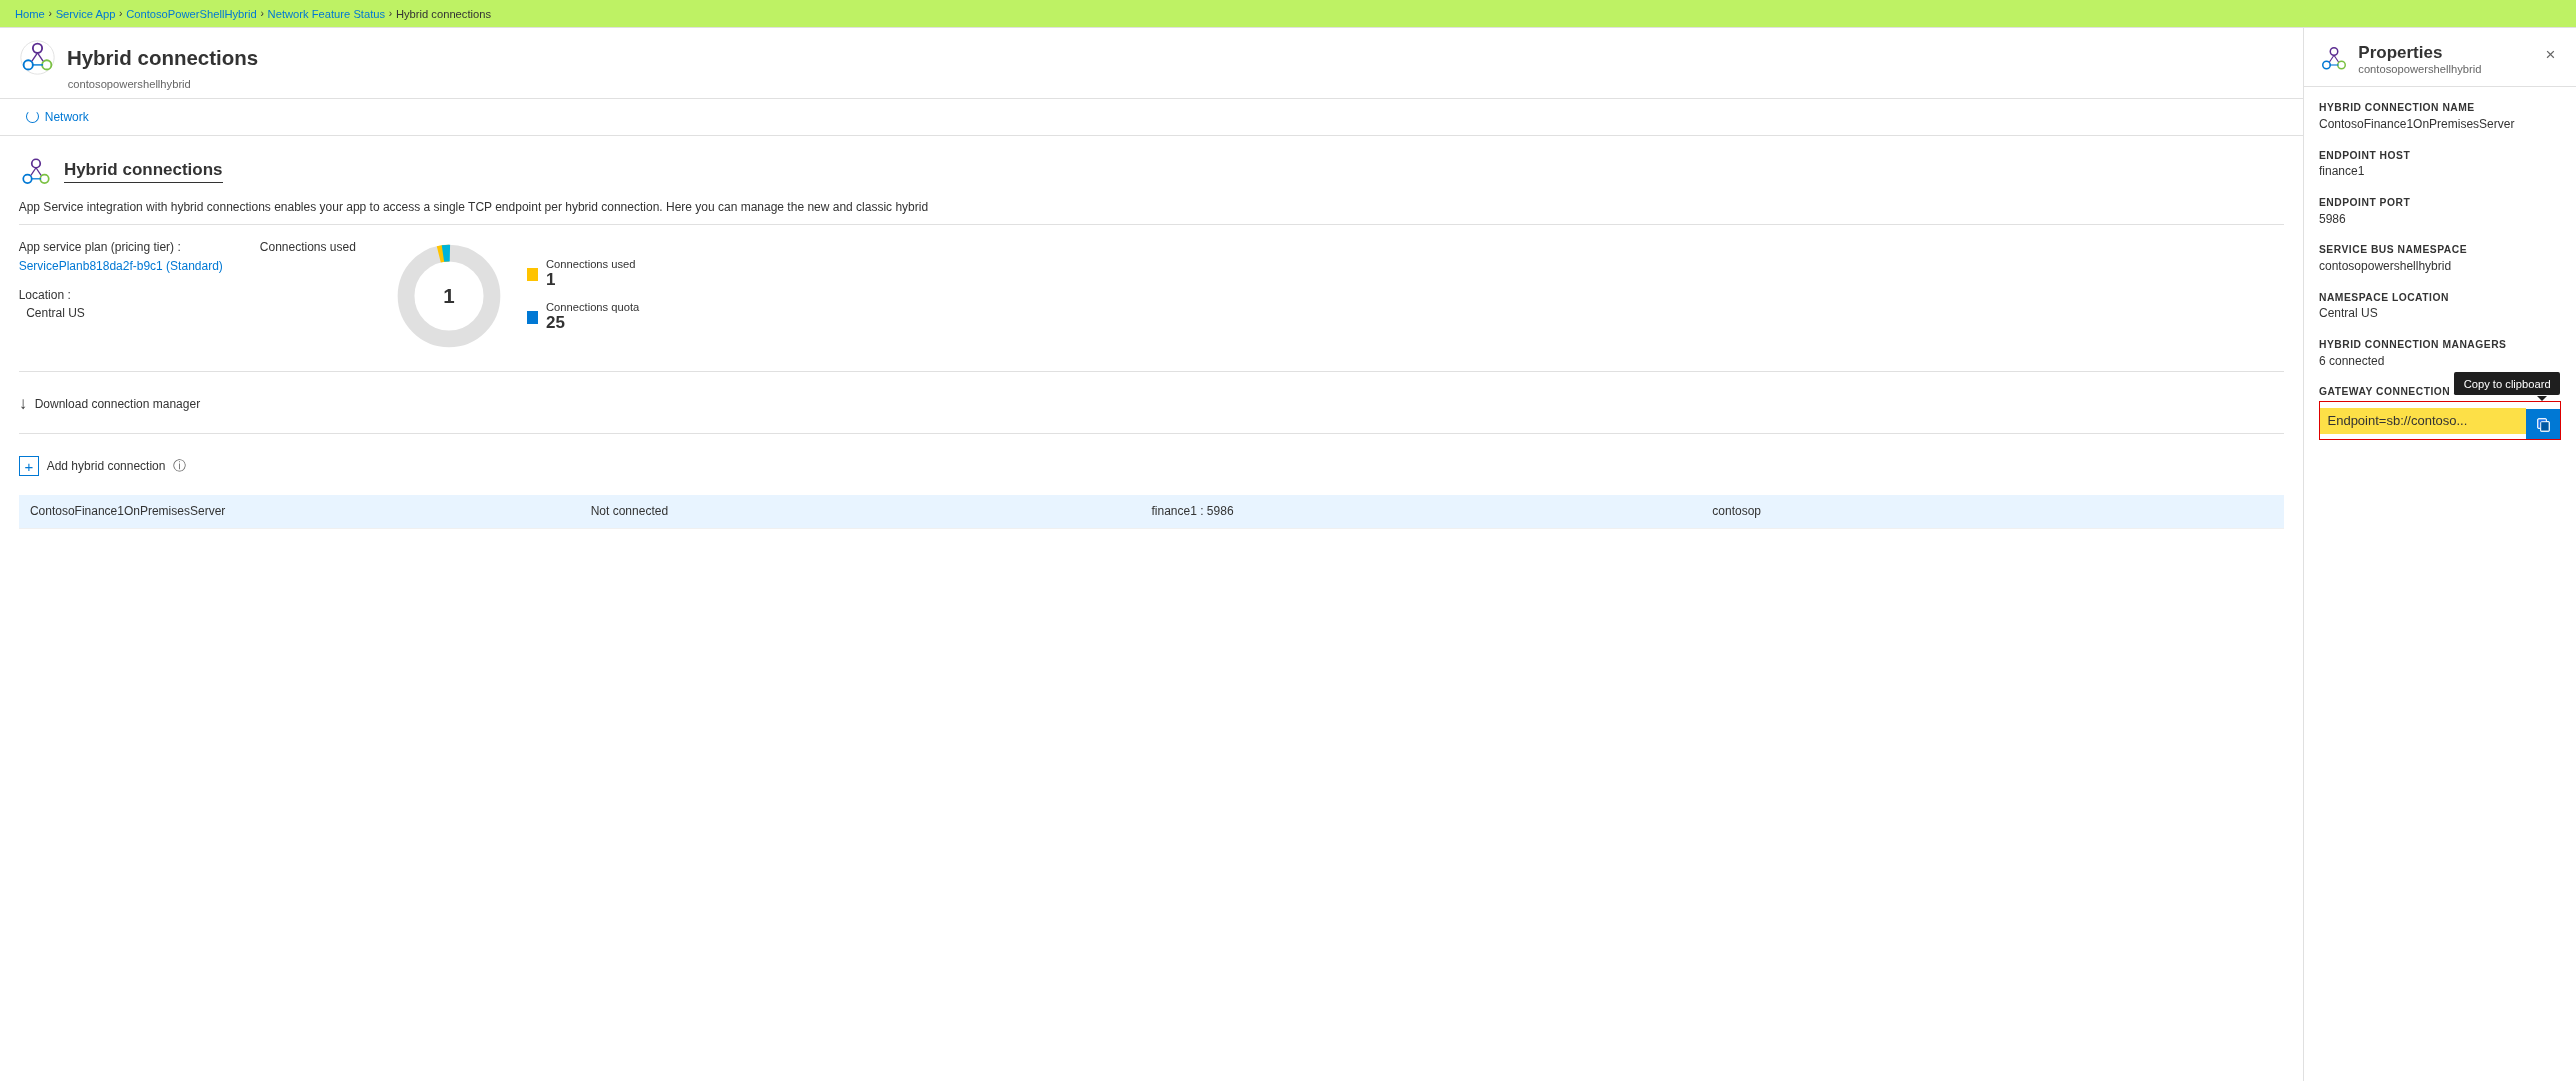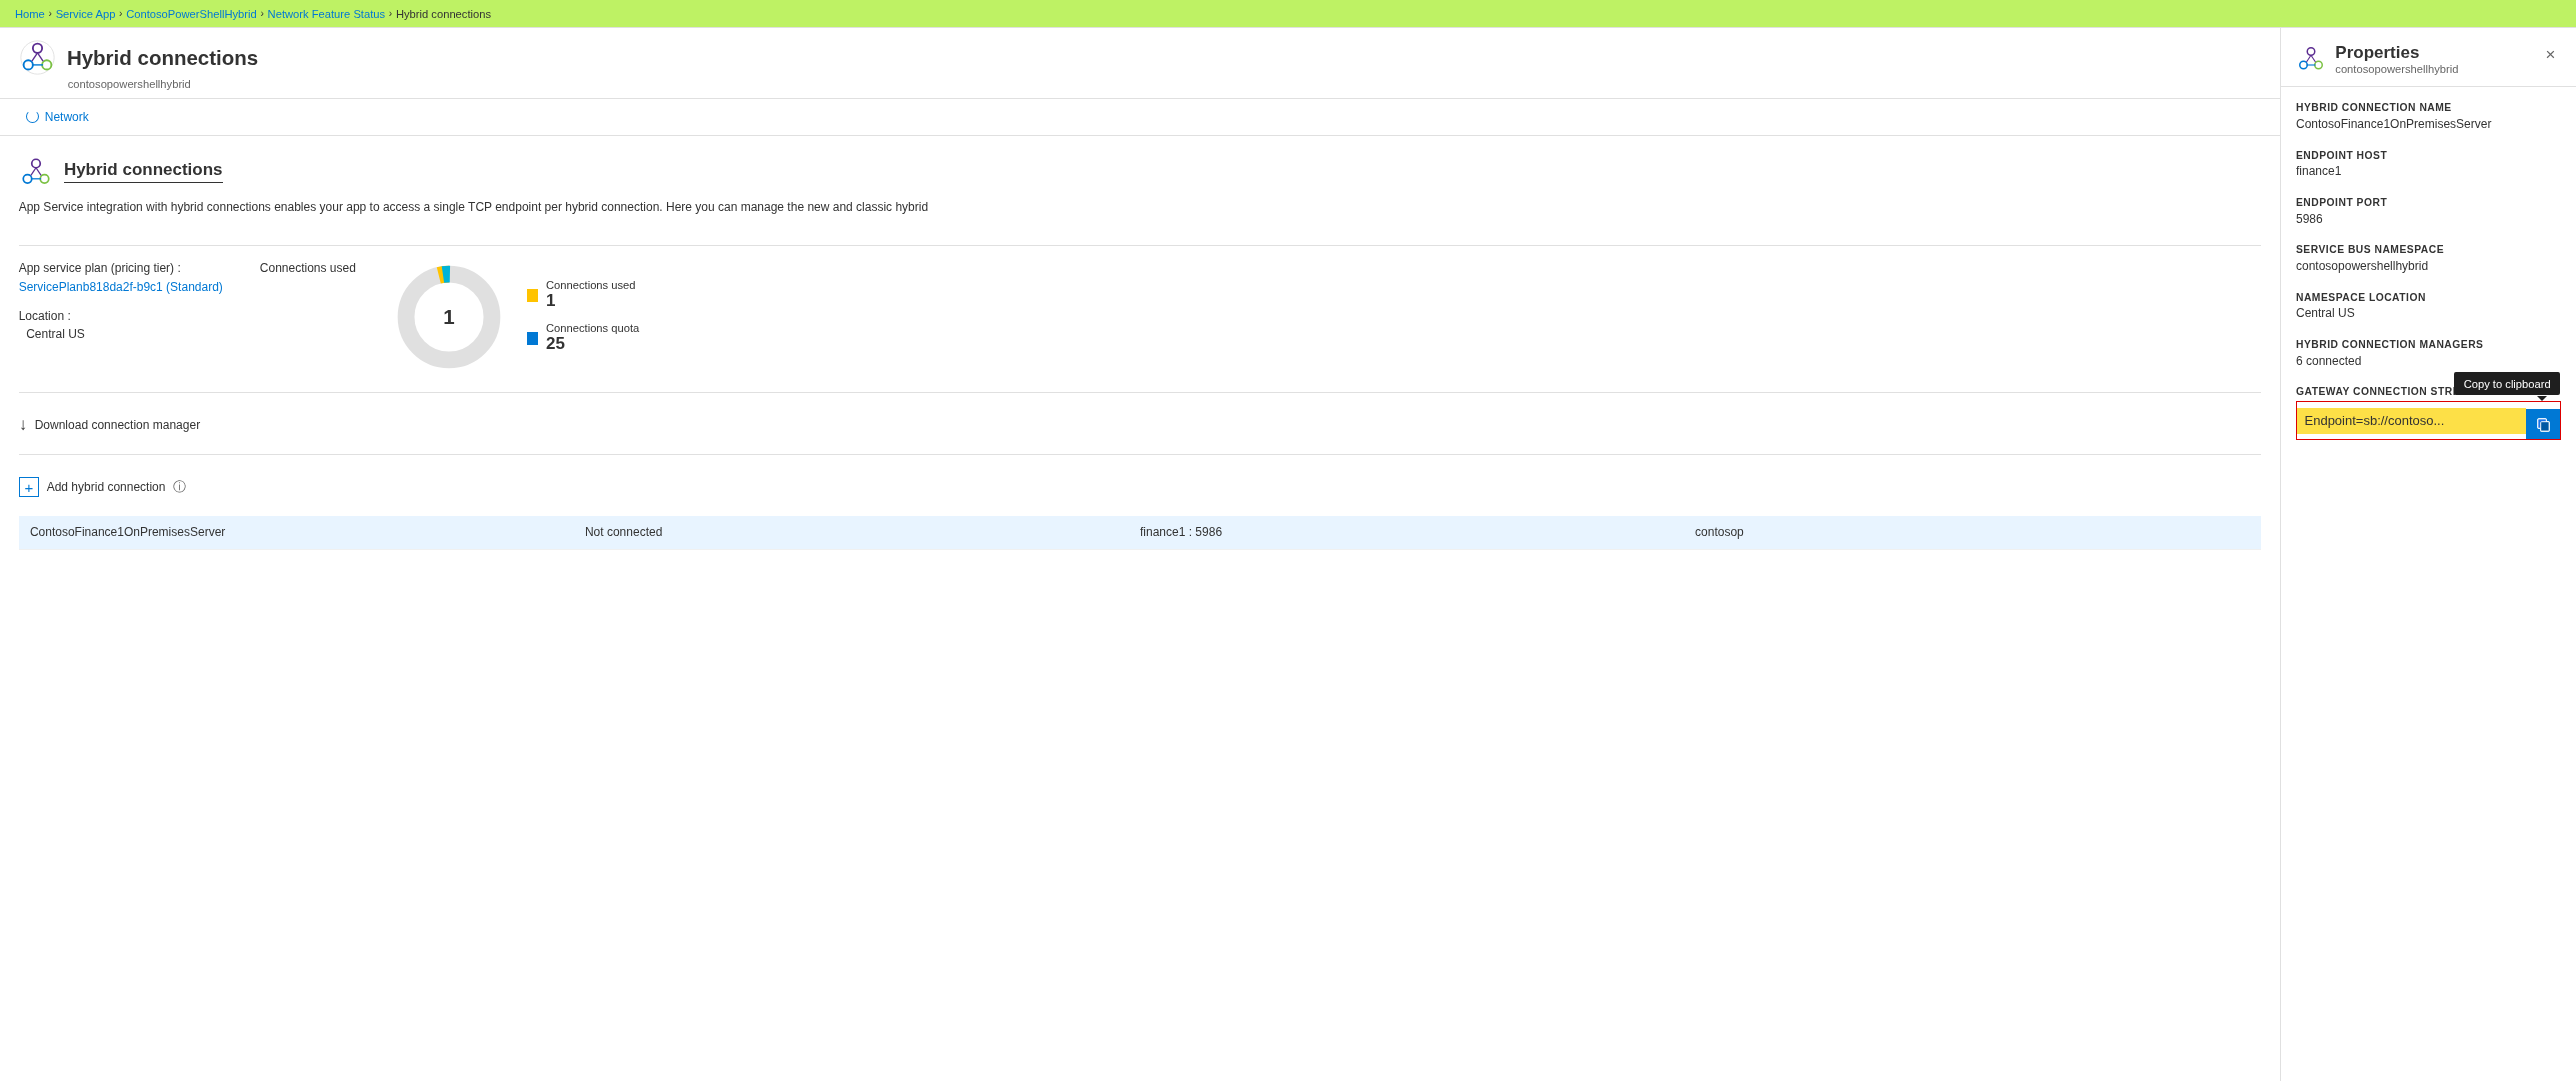--- a/index.html
+++ b/index.html
@@ -27,21 +27,21 @@
     .toolbar { padding: 7.5px 18.7px; border-bottom: 0.9px solid #e0e0e0; display: flex; align-items: center; gap: 7.5px; }
     .toolbar-btn { display: flex; align-items: center; gap: 5.6px; padding: 3.7px 7.5px; cursor: pointer; border: none; background: none; color: #0078d4; font-size: 12px; border-radius: 1.9px; }
 
     
     .content-body { padding: 18.7px; flex: 1; }
 
     
     .section-title-row { display: flex; align-items: center; gap: 11.2px; margin-bottom: 11.2px; }
     .section-title { font-size: 17px; font-weight: 600; border-bottom: 1.9px solid #333; padding-bottom: 1.9px; }
 
-    .description { font-size: 12px; color: #333; margin-bottom: 15px; border-bottom: 0.9px solid #e0e0e0; padding-bottom: 31px; }
+    .description { font-size: 12px; color: #333; margin-bottom: 15px; border-bottom: 0.9px solid #e0e0e0; padding-bottom: 10px; }
 
     
     .stats-area { display: flex; gap: 37px; align-items: flex-start; margin-bottom: 18.7px; padding-bottom: 18.7px; border-bottom: 0.9px solid #e0e0e0; }
     .plan-info { min-width: 187px; }
     .plan-label { font-size: 12px; color: #333; margin-bottom: 5.6px; }
     .plan-link { color: #0078d4; text-decoration: none; cursor: pointer; font-size: 12px; }
     .location-label { font-size: 12px; color: #333; margin-top: 15px; margin-bottom: 3.7px; }
     .location-value { font-size: 12px; color: #333; margin-left: 7.5px; }
 
     
@@ -65,21 +65,21 @@
     .add-icon { width: 20.5px; height: 20.5px; border: 1.9px solid #0078d4; color: #0078d4; display: flex; align-items: center; justify-content: center; font-size: 15px; font-weight: 300; }
 
     
     .table-container { width: 100%; }
     .table-header { display: grid; grid-template-columns: 1fr 1fr 1fr 1fr; background: #faf9f8; border-bottom: 0.9px solid #e0e0e0; padding: 7.5px 11.2px; }
     .table-header-cell { font-size: 10.3px; font-weight: 600; color: #333; text-transform: uppercase; letter-spacing: 0.5px; }
     .table-row { display: grid; grid-template-columns: 1fr 1fr 1fr 1fr; padding: 9.3px 11.2px; border-bottom: 0.9px solid #f0f0f0; align-items: center; background: #e8f4ff; }
     .table-cell { font-size: 12px; color: #333; }
 
     
-    .right-panel { width: 296px; border-left: 0.9px solid #e0e0e0; display: flex; flex-direction: column; overflow-y: auto; background: #fff; }
+    .right-panel { width: 273px; border-left: 0.9px solid #e0e0e0; display: flex; flex-direction: column; overflow-y: auto; background: #fff; }
     .panel-header { display: flex; justify-content: space-between; align-items: flex-start; padding: 15px 15px 11.2px; border-bottom: 0.9px solid #e0e0e0; }
     .panel-title-area { display: flex; align-items: center; gap: 9.3px; }
     .panel-title { font-size: 17px; font-weight: 600; color: #333; }
     .panel-subtitle { font-size: 11.2px; color: #666; }
     .close-btn { cursor: pointer; border: none; background: none; font-size: 17px; color: #666; padding: 1.9px 5.6px; }
 
     .panel-body { padding: 15px; flex: 1; }
     .prop-section { margin-bottom: 18.7px; }
     .prop-label { font-size: 10.3px; font-weight: 700; color: #333; text-transform: uppercase; letter-spacing: 0.5px; margin-bottom: 3.7px; }
     .prop-value { font-size: 12px; color: #333; }

